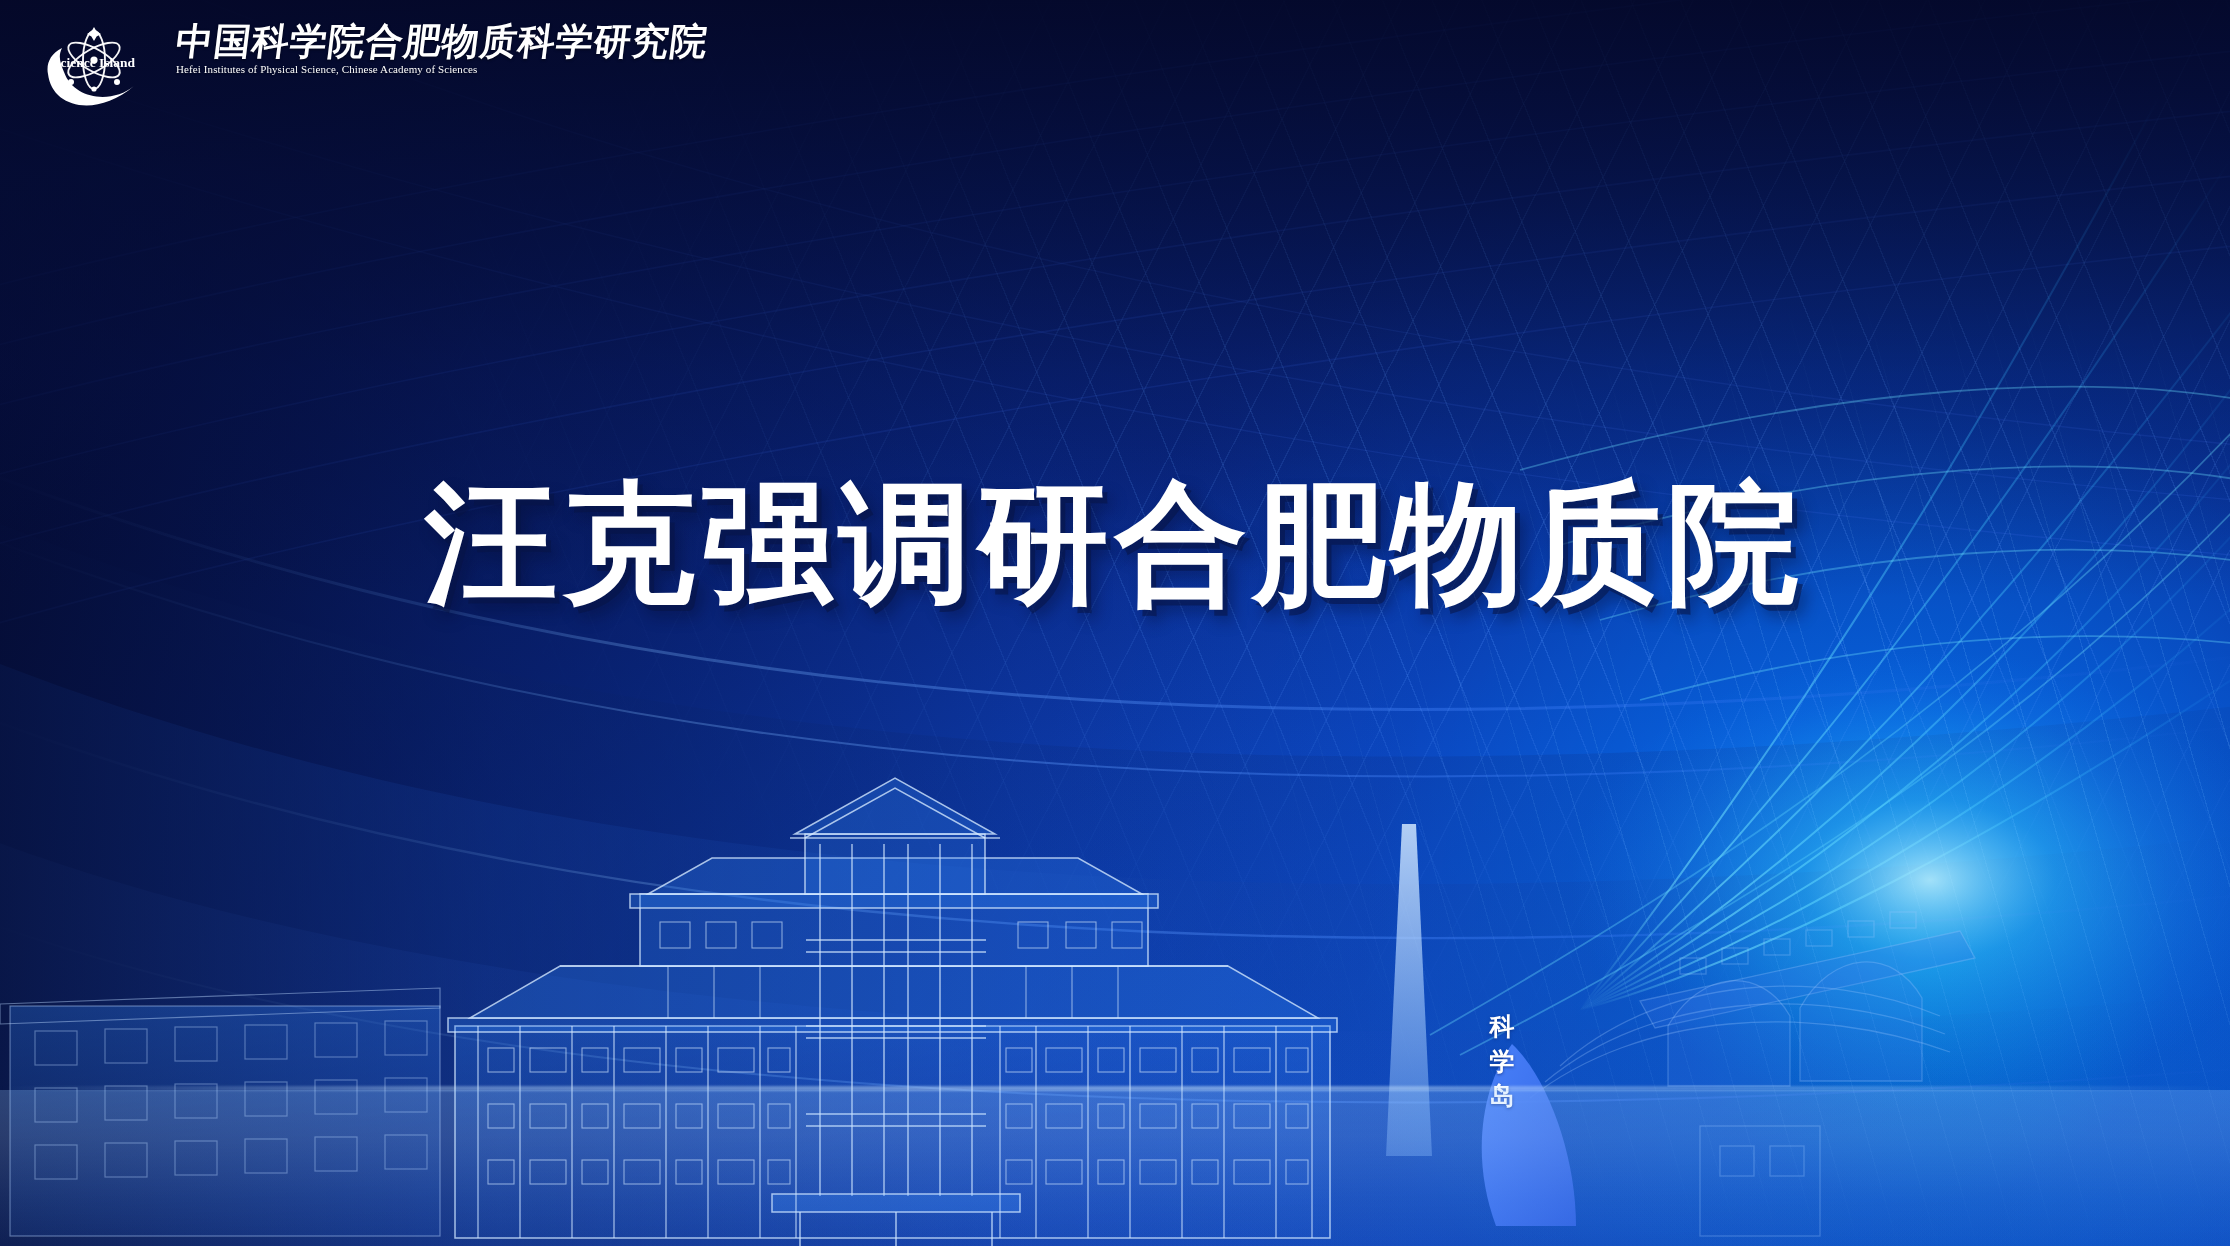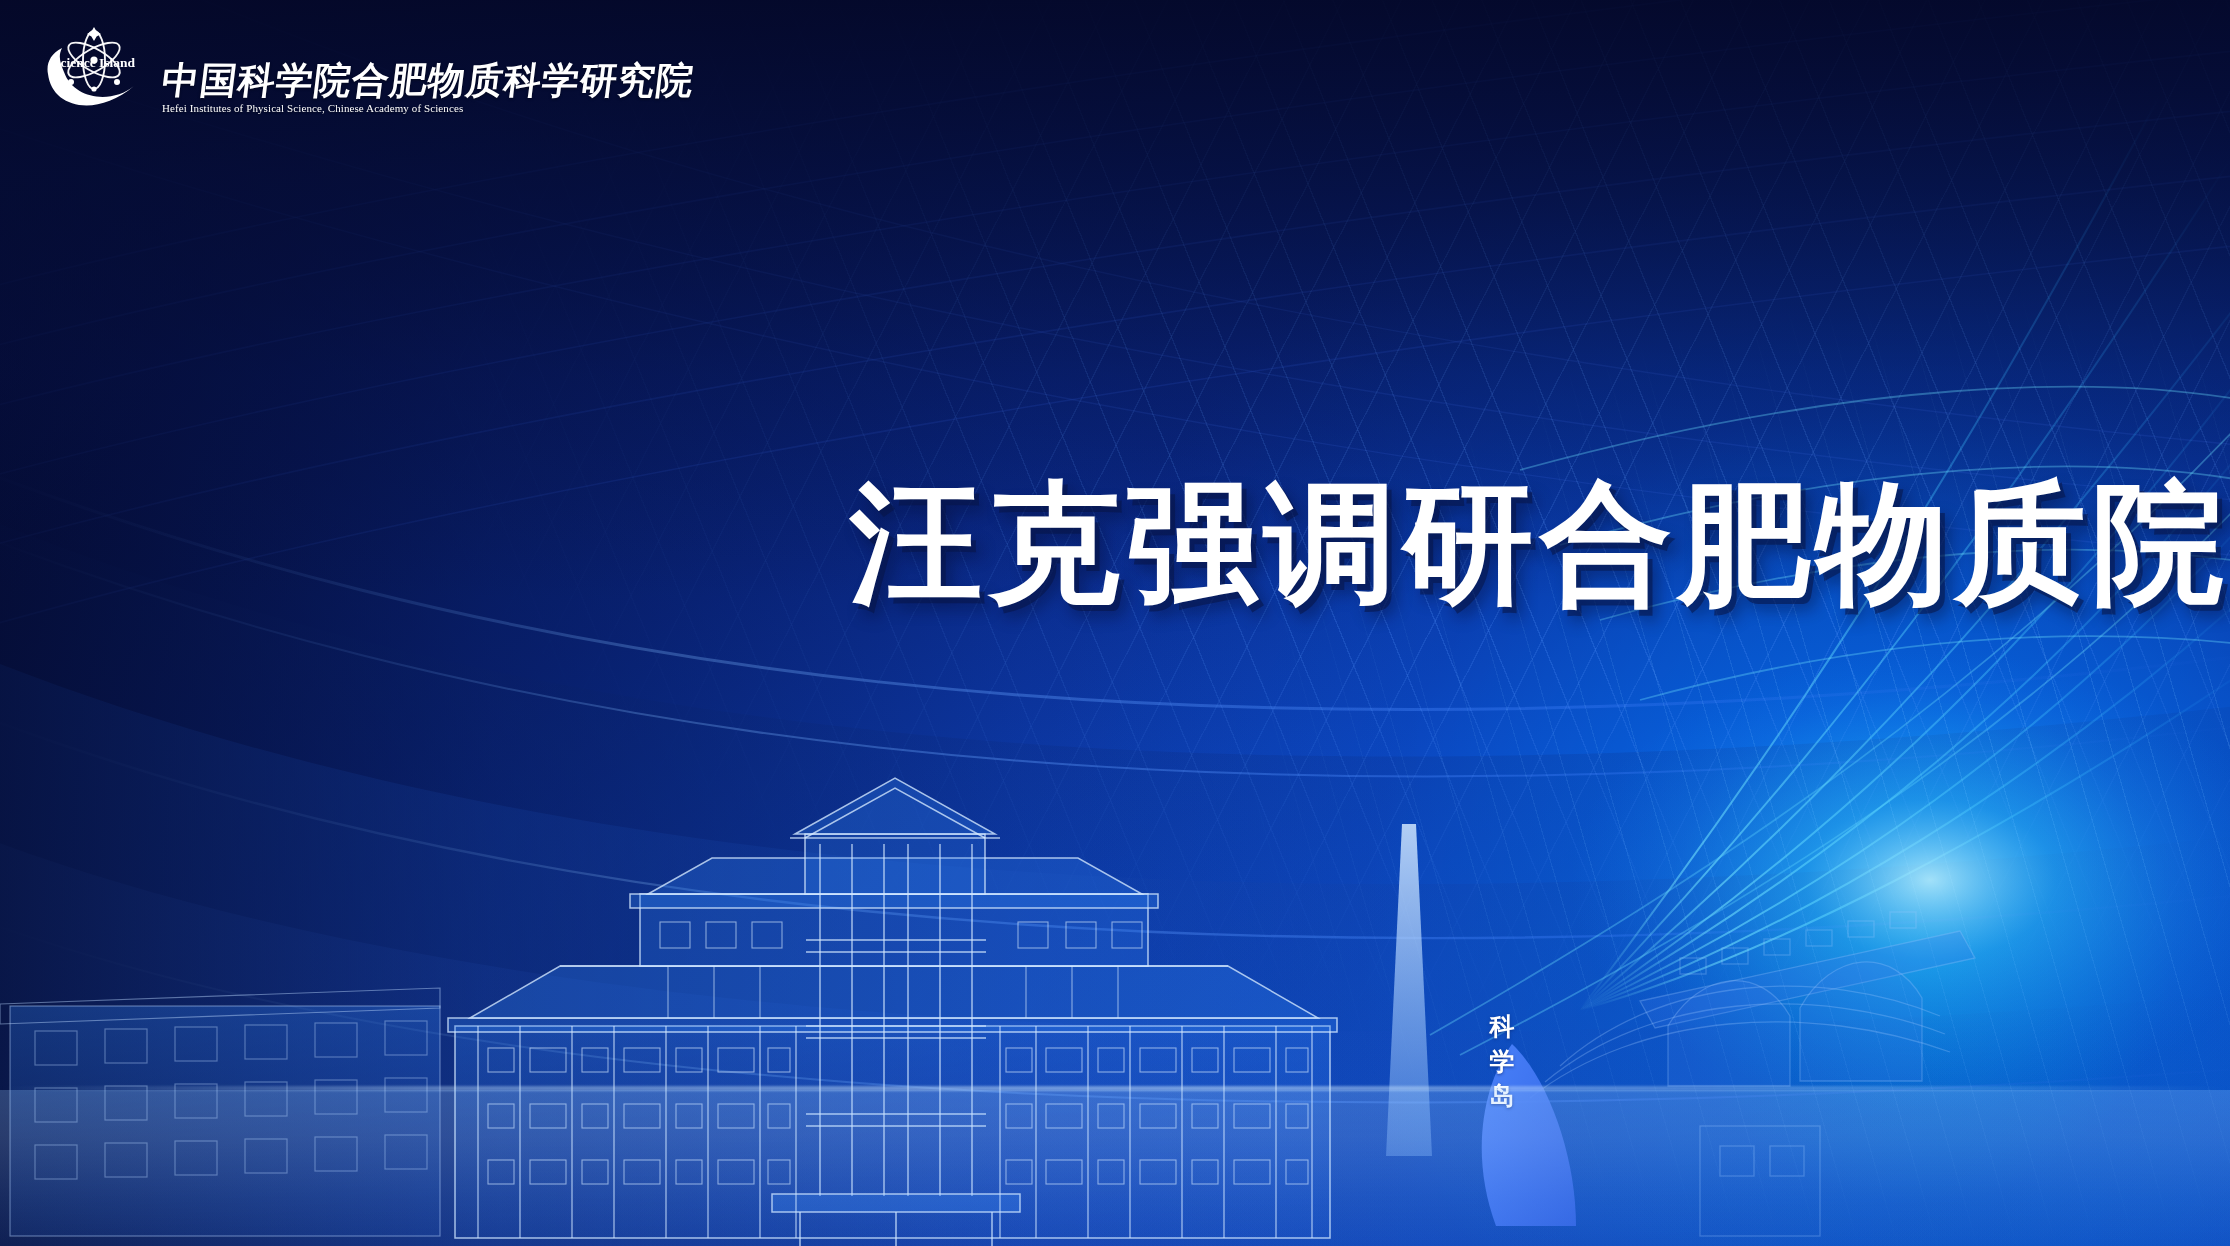--- a/index.html
+++ b/index.html
@@ -52,42 +52,42 @@
   }
   #reflect-top{
     top:1086px;height:5px;left:0;right:0;
     background:linear-gradient(to right, rgba(180,215,255,0) 0%, rgba(200,228,255,.38) 20%, rgba(210,235,255,.5) 55%, rgba(190,220,255,.25) 85%, rgba(180,215,255,0) 100%);
     filter:blur(1px);
   }
 
   
   #logo{
     position:absolute;left:40px;top:22px;
-    display:flex;align-items:flex-end;gap:14px;
+    display:flex;align-items:flex-start;gap:28px;
   }
   #emblem{width:108px;height:92px;position:relative;flex:none;}
   #emblem svg{width:100%;height:100%;display:block;}
   #logo-text{display:flex;flex-direction:column;gap:2px;}
   #logo-cn{
     color:#fff;font-size:37px;line-height:1.06;font-weight:700;
     font-family:"Liberation Serif", serif;
     letter-spacing:1px;white-space:nowrap;
     text-shadow:0 1px 3px rgba(0,0,0,.45);
     transform:skewX(-7deg);
   }
   #logo-en{
     color:#fff;font-size:11px;line-height:1.1;white-space:nowrap;
     font-family:"Liberation Serif", serif;letter-spacing:.1px;
     text-shadow:0 1px 2px rgba(0,0,0,.5);
   }
 
   
   #title{
     position:absolute;left:0;right:0;top:470px;
-    text-align:right;
+    text-align:center;
     color:#ffffff;
     font-family:"Liberation Sans", sans-serif;
     font-weight:700;
     font-size:132px;
     line-height:1.12;
     letter-spacing:6px;
     text-shadow:
       5px 6px 0 rgba(8,20,70,.55),
       9px 11px 16px rgba(4,12,48,.45);
     white-space:nowrap;

